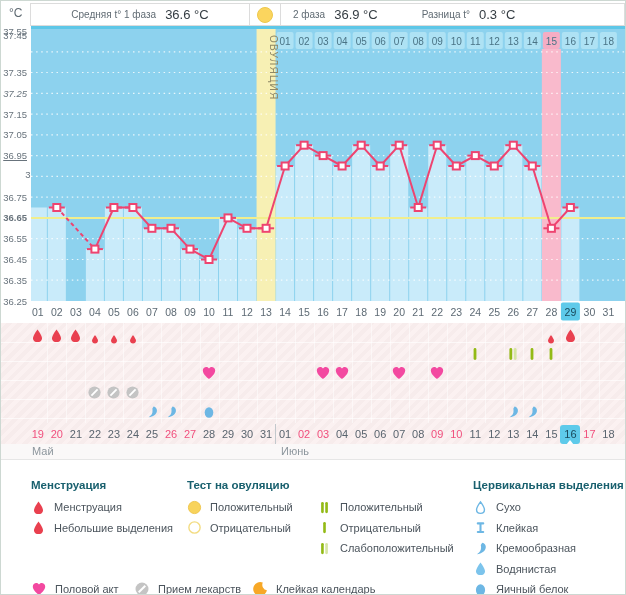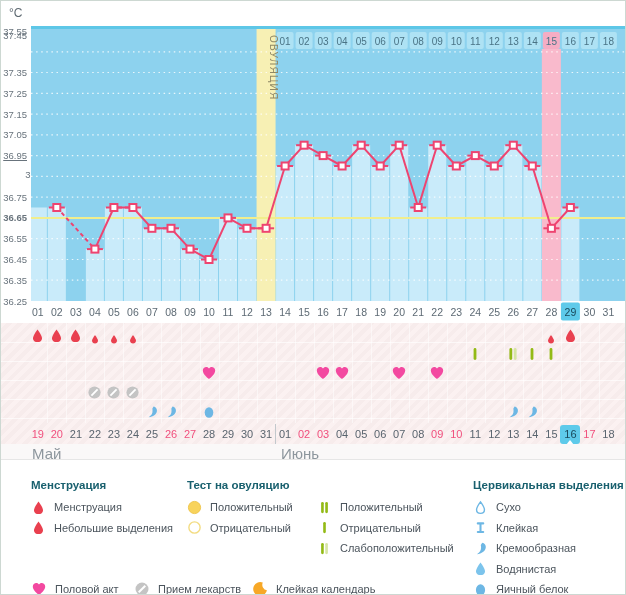--- a/index.html
+++ b/index.html
@@ -20,39 +20,55 @@
   .icon-grid{position:absolute;left:0;top:322px;width:626px;height:136px;
     background:repeating-linear-gradient(135deg,#fbf1f1 0 4px,#f7ecec 4px 8px);}
   .rowline{position:absolute;left:0;width:626px;height:1px;background:rgba(255,255,255,.65);}
   .colline{position:absolute;top:0;width:1px;height:100px;background:rgba(255,255,255,.5);}
   .gicon{position:absolute;}
   .dcell{position:absolute;top:102px;width:20px;height:19px;line-height:19px;text-align:center;font-size:11px;color:#59646e;}
   .dcell.w{color:#f14f7d;}
   .dcell.today{background:#5ecaea;border-radius:3px;color:#1a4a5c;font-weight:500;}
   .notch{position:absolute;width:0;height:0;border-left:4px solid transparent;border-right:4px solid transparent;border-bottom:5px solid #fff;}
   .months{position:absolute;left:0;top:121px;width:626px;height:15px;background:#faf8f8;}
-  .mlab{position:absolute;top:1px;font-size:15px;color:#8d969d;}
+  .mlab{position:absolute;top:1px;font-size:11px;color:#8d969d;}
   .msep{position:absolute;left:274px;top:101px;width:1px;height:35px;background:#c2c8cc;}
   .legend{position:absolute;left:0;top:458px;width:626px;height:137px;background:#fff;border-top:1px solid #e6e6e6;box-sizing:border-box;}
   .ltitle{position:absolute;font-size:11.5px;font-weight:bold;color:#19606e;white-space:nowrap;}
   .litem{position:absolute;display:flex;align-items:center;gap:8px;height:20px;white-space:nowrap;}
   .litem .txt{font-size:11px;color:#4b545c;}
 </style>
 </head>
 <body>
 
 <div class="app">
   <div class="unit">°C</div>
 
+  <div class="hdr">
+    <div class="cell c1">
+      <span class="hlabel">Средняя t° 1 фаза</span>
+      <span class="hvalue">36.6 °С</span>
+    </div>
+    <div class="cell c2">
+      <span class="ovcircle"></span>
+    </div>
+    <div class="cell c3">
+      <span class="hlabel">2 фаза</span>
+      <span class="hvalue">36.9 °С</span>
+      <span class="hsp"></span>
+      <span class="hlabel">Разница t°</span>
+      <span class="hvalue">0.3 °С</span>
+    </div>
+  </div>
 
   <div id="ylabels">
       <div class="ylab" style="top: 24.5px;">37.55</div>
       <div class="ylab" style="top: 29px;">37.45</div>
       <div class="ylab" style="top: 66.0385px;">37.35</div>
-      <div class="ylab" style="top: 86.8077px;">37.25</div>
+      <div class="ylab" style="top: 86.8077px; font-style: italic;">37.25</div>
       <div class="ylab" style="top: 107.577px;">37.15</div>
       <div class="ylab" style="top: 128.346px;">37.05</div>
       <div class="ylab" style="top: 149.115px; text-decoration: underline;">36.95</div>
       <div class="ylab" style="top: 168px; margin-left: 22px;">36.85</div>
       <div class="ylab" style="top: 190.654px;">36.75</div>
       <div class="ylab" style="top: 211.423px; font-weight: bold;">36.65</div>
       <div class="ylab" style="top: 232.192px;">36.55</div>
       <div class="ylab" style="top: 252.962px;">36.45</div>
       <div class="ylab" style="top: 273.731px;">36.35</div>
       <div class="ylab" style="top: 294.5px;">36.25</div>

